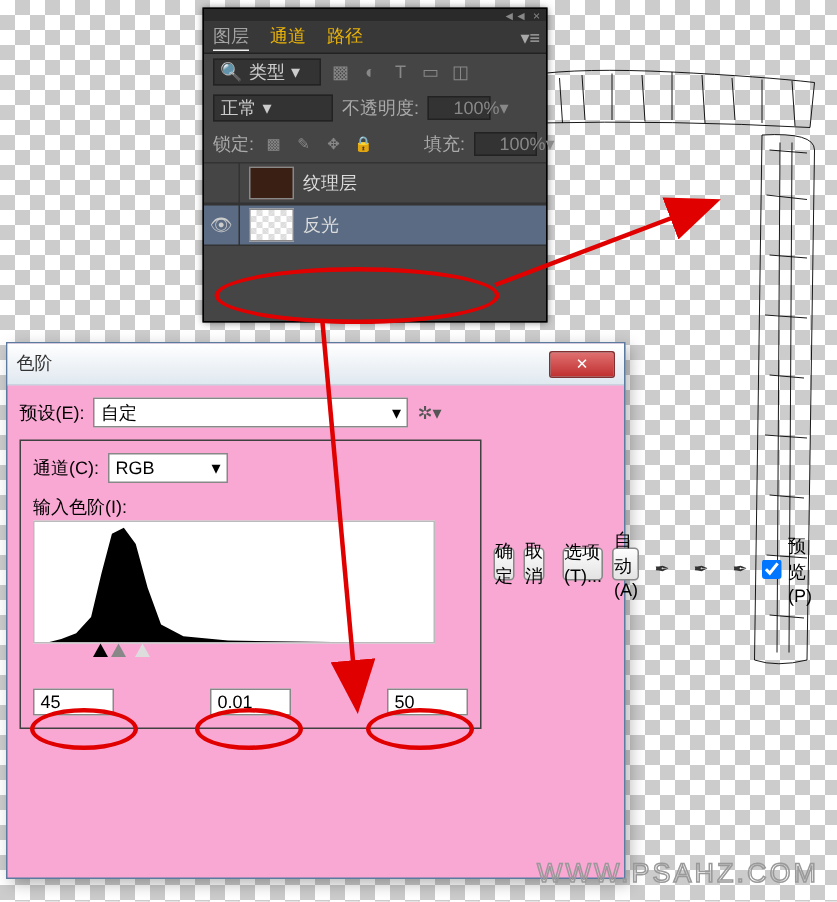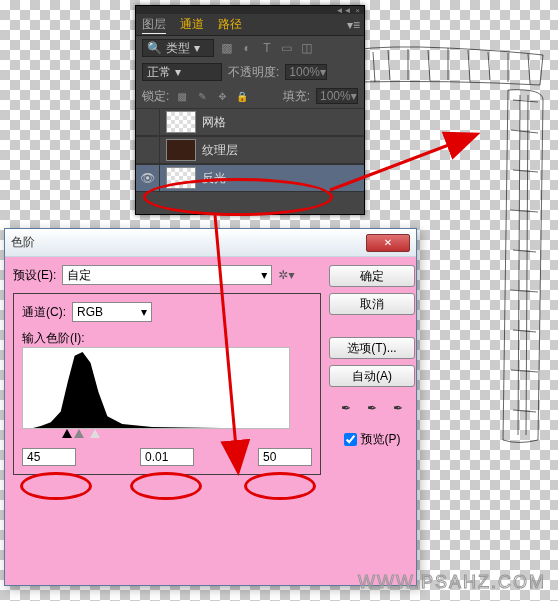--- a/index.html
+++ b/index.html
@@ -14,52 +14,52 @@
 .lp-tab{color:#eab308;cursor:pointer}
 .lp-tab.active{color:#a3a3a3;border-bottom:1px solid #eee}
 .lp-menu{position:absolute;right:4px;top:12px;color:#aaa}
 .lp-row{display:flex;align-items:center;height:24px;padding:2px 6px;gap:6px}
 .lp-sel{background:#333;border:1px solid #222;height:18px;color:#ccc;padding:0 4px;display:flex;align-items:center;gap:4px}
 .lp-sel.kind{width:72px}
 .lp-icons{display:flex;gap:6px;color:#888}
 .lp-icons span{width:14px;text-align:center}
 .lp-blend{width:80px}
 .lp-lbl{color:#aaa}
-.lp-pct{background:#333;border:1px solid #222;width:42px;height:16px;color:#888;padding:0 3px;display:flex;align-items:center;justify-content:space-between}
+.lp-pct{background:#333;border:1px solid #222;width:42px;height:16px;color:#888;padding:0 16px;display:flex;align-items:center;justify-content:space-between}
 .lp-lock .lp-icons span{font-size:10px}
 .layer{display:flex;align-items:center;height:28px;border-top:1px solid #333;border-bottom:1px solid #333}
 .layer.sel{background:#5a6b83}
 .eye{width:24px;height:28px;display:flex;align-items:center;justify-content:center;border-right:1px solid #333;color:#ccc}
 .thumb{width:30px;height:22px;background:#fff;margin:0 6px;border:1px solid #888;background-image:linear-gradient(45deg,#ddd 25%,transparent 25%),linear-gradient(-45deg,#ddd 25%,transparent 25%),linear-gradient(45deg,transparent 75%,#ddd 75%),linear-gradient(-45deg,transparent 75%,#ddd 75%);background-size:8px 8px;background-position:0 0,0 4px,4px -4px,-4px 0}
 .thumb.tex{background:#3a1f15}
 .lname{color:#ddd}
 .dialog{position:absolute;top:228px;left:4px;width:413px;height:358px;background:#f9a8d4;border:1px solid #5a7aa0;box-shadow:3px 3px 10px rgba(0,0,0,.3)}
 .titlebar{height:28px;background:linear-gradient(#fff,#e0e8f0);display:flex;align-items:center;padding:0 6px;border-bottom:1px solid #cad4e0}
 .titlebar .t{flex:1;color:#333}
 .closebtn{width:44px;height:18px;background:linear-gradient(#e07070,#c03030);border:1px solid #803030;border-radius:2px;color:#fff;display:flex;align-items:center;justify-content:center;font-size:10px}
 .dlg-body{padding:8px;display:flex;gap:8px}
 .dlg-left{flex:1}
-.dlg-right{width:94px;display:flex;flex-direction:column;gap:6px;align-items:center}
+.dlg-right{width:94px;display:flex;gap:6px;align-items:center}
 .row{display:flex;align-items:center;gap:6px;margin-bottom:8px}
 .combo{background:#fff;border:1px solid #888;height:20px;padding:0 4px;display:flex;align-items:center;justify-content:space-between;gap:6px}
 .combo.w1{width:210px}
 .combo.w2{width:80px}
 .gear{color:#555}
 .btn{width:86px;height:22px;background:linear-gradient(#fdfdfd,#e3e3e3);border:1px solid #888;border-radius:3px;display:flex;align-items:center;justify-content:center;cursor:pointer}
 .field{background:#fff;border:1px solid #888;width:54px;height:18px;padding:0 4px;display:flex;align-items:center}
 .group{border:1px solid #404040;padding:8px;margin-top:4px}
 .hist-wrap{margin-top:8px}
 .hist{width:268px;height:82px;border:1px solid #bbb;background:#fff;position:relative;overflow:hidden}
 .hist svg{width:100%;height:100%}
 .sliders-track{width:268px;height:10px;position:relative}
 .tri{position:absolute;top:0;width:0;height:0;border-left:5px solid transparent;border-right:5px solid transparent}
 .tri.black{border-bottom:9px solid #000}
 .tri.gray{border-bottom:9px solid #888}
 .tri.white{border-bottom:9px solid #ddd}
-.nums{display:flex;justify-content:space-between;width:290px;margin-top:9px}
+.nums{display:flex;justify-content:space-between;width:290px;margin-top:20px}
 .outgrad{width:268px;height:12px;background:linear-gradient(to right,#000,#fff);border:1px solid #888;margin-top:4px}
 .eyedrops{display:flex;gap:8px;margin-top:6px}
 .ed{width:18px;height:18px;display:flex;align-items:center;justify-content:center;color:#333}
 .chk{display:flex;align-items:center;gap:4px;margin-top:8px}
 .circ{position:absolute;border:3px solid #e00000;border-radius:50%;pointer-events:none}
 .arrow{position:absolute;pointer-events:none}
 .watermark{position:absolute;bottom:8px;right:12px;color:transparent;font-size:18px;font-weight:normal;letter-spacing:2px;-webkit-text-stroke:1px #999}
 </style>
 </head>
 <body>
@@ -120,25 +120,20 @@
       <span>▩</span>
       <span>✎</span>
       <span>✥</span>
       <span>🔒</span>
     </div>
     <span class="lp-lbl" style="margin-left:auto">填充:</span>
     <div class="lp-pct">
       <span>100%</span>
         <span>▾</span>
     </div>
-  </div>
-  <div class="layer">
-    <div class="eye"></div>
-    <div class="thumb"></div>
-    <span class="lname">网格</span>
   </div>
   <div class="layer">
     <div class="eye"></div>
     <div class="thumb tex"></div>
     <span class="lname">纹理层</span>
   </div>
   <div class="layer sel">
     <div class="eye">👁</div>
     <div class="thumb"></div>
     <span class="lname">反光</span>

